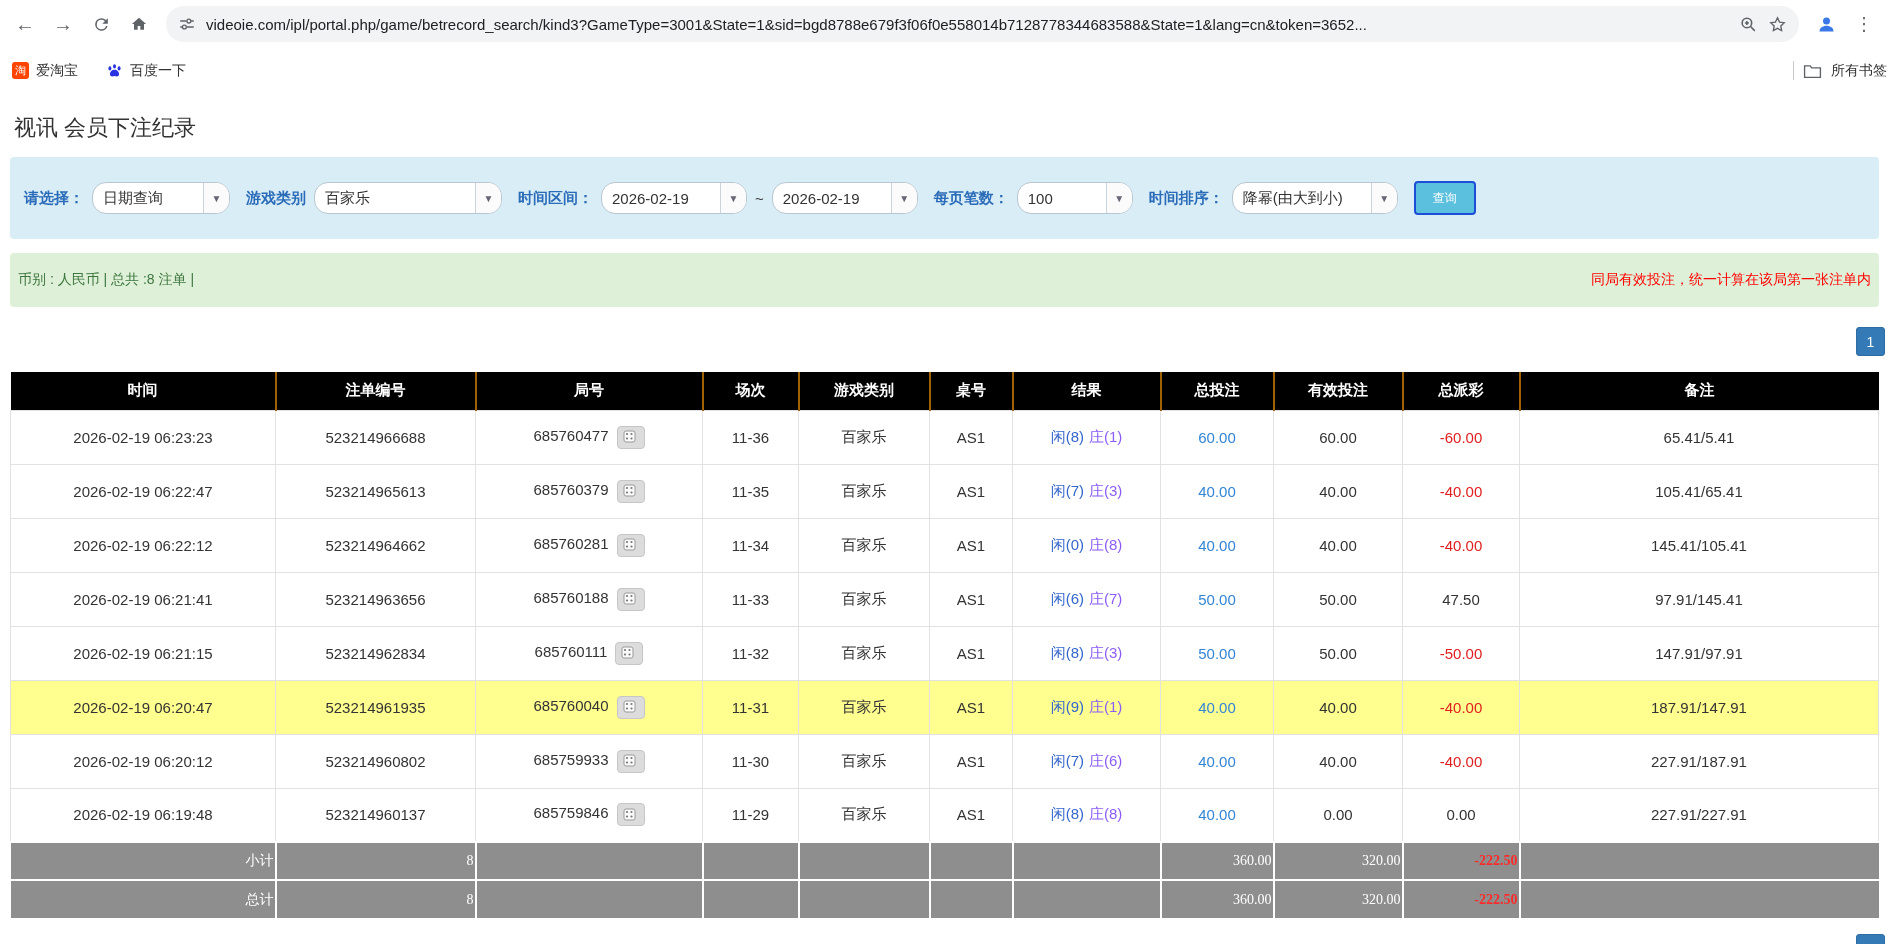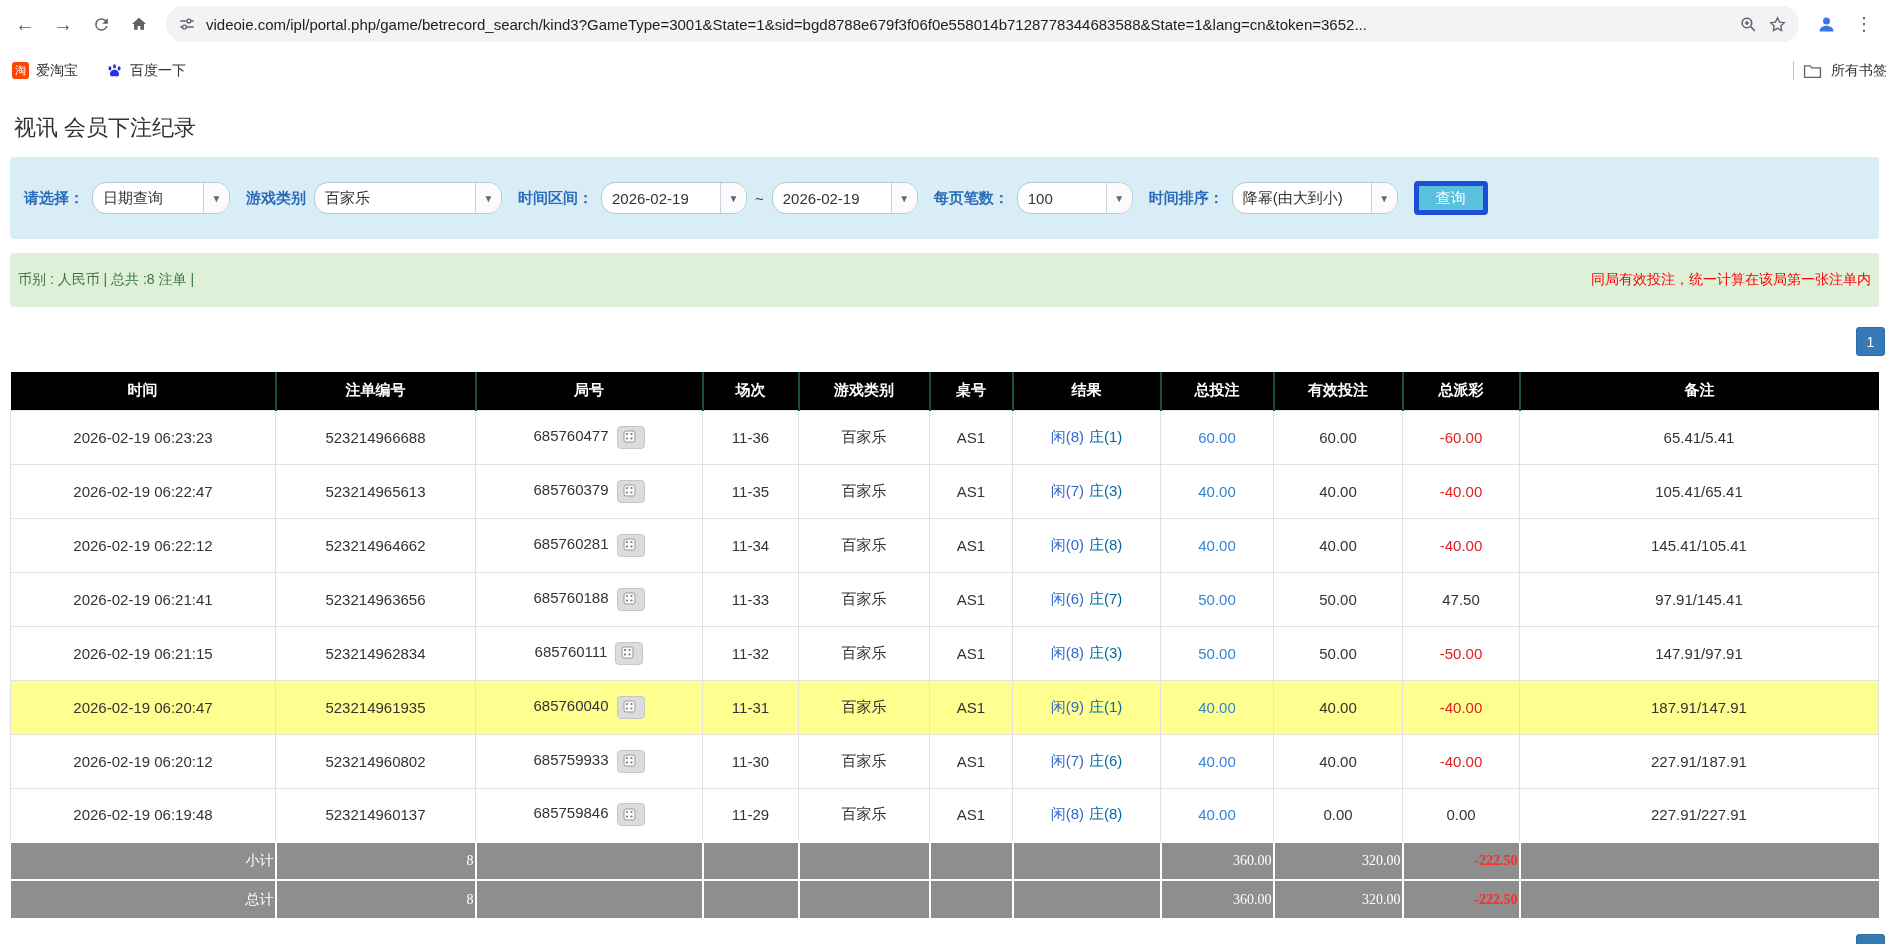--- a/index.html
+++ b/index.html
@@ -34,38 +34,38 @@
            border-radius:14px; overflow:hidden; cursor:pointer; }
   .combo-val { display:flex; align-items:center; padding:0 10px; color:#333; white-space:nowrap; }
   .combo-btn { width:26px; display:flex; align-items:center; justify-content:center; border-left:1px solid #c9d4dc;
                background:#fbfbfb; color:#667; font-size:10px; }
   .w-query .combo-val { width:110px; }
   .w-game  .combo-val { width:160px; }
   .w-date  .combo-val { width:118px; }
   .w-size  .combo-val { width:88px; }
   .w-sort  .combo-val { width:138px; }
   .tilde { color:#333; }
-  .search-btn { background:#5bc0de; color:#fff; border:5px solid #1d4ed8; height:34px; padding:0 17px;
-                border-radius:4px; font-size:15px; cursor:pointer; }
+  .search-btn { background:#5bc0de; color:#fff; border:2px solid #1d4ed8; height:34px; padding:0 17px;
+                border-radius:4px; font-size:12px; cursor:pointer; }
   .summary-bar { background:#dff0d8; border-radius:4px; height:54px; display:flex; align-items:center;
                  justify-content:space-between; padding:0 8px; font-size:14px; margin-top:14px; }
   .summary-left { color:#3c763d; }
   .summary-right { color:#ff0000; }
   .pager { display:flex; justify-content:flex-end; margin-top:20px; margin-right:-6px; }
   .page-btn { min-width:29px; height:29px; background:#337ab7; border:1px solid #2e6da4; color:#fff;
               display:flex; align-items:center; justify-content:center; font-size:14px; border-radius:3px; cursor:pointer; }
   
   table.records { width:100%; border-collapse:collapse; table-layout:fixed; margin-top:16px; font-size:15px; }
-  thead th { background:#000; color:#fff; height:38px; font-weight:bold; border-left:2px solid #14532d; }
+  thead th { background:#000; color:#fff; height:38px; font-weight:bold; border-left:2px solid #a16207; }
   thead th:first-child { border-left:none; }
   tbody td { height:54px; text-align:center; color:#333; border:1px solid #e2e2e2; background:#fff; }
   tr.highlight td { background:#ffff8f; }
   td.cell-bet { color:#3385d6; cursor:pointer; }
   .player { color:#3366cc; margin-right:5px; }
-  .banker { color:#0369a1; }
+  .banker { color:#8b5cf6; }
   td.payout.neg { color:#e02020; }
   tfoot td { background:#8e8e8e; color:#fff; height:38px; text-align:right; border-left:2px solid #fff;
              border-top:2px solid #fff; font-size:14px;font-family:Liberation Serif, serif; }
   tfoot td:first-child { border-left:none; }
   tfoot td.payout.neg { color:#ff2a2a; font-weight:bold; }
   .replay-icon { display:inline-flex; width:28px; height:23px; background:#dcdcdc; border:1px solid #c6c6c6;
                  border-radius:4px; align-items:center; justify-content:center; margin-left:8px;
                  vertical-align:middle; cursor:pointer; }
   .pager-bottom { margin-top:16px; }
 </style>

